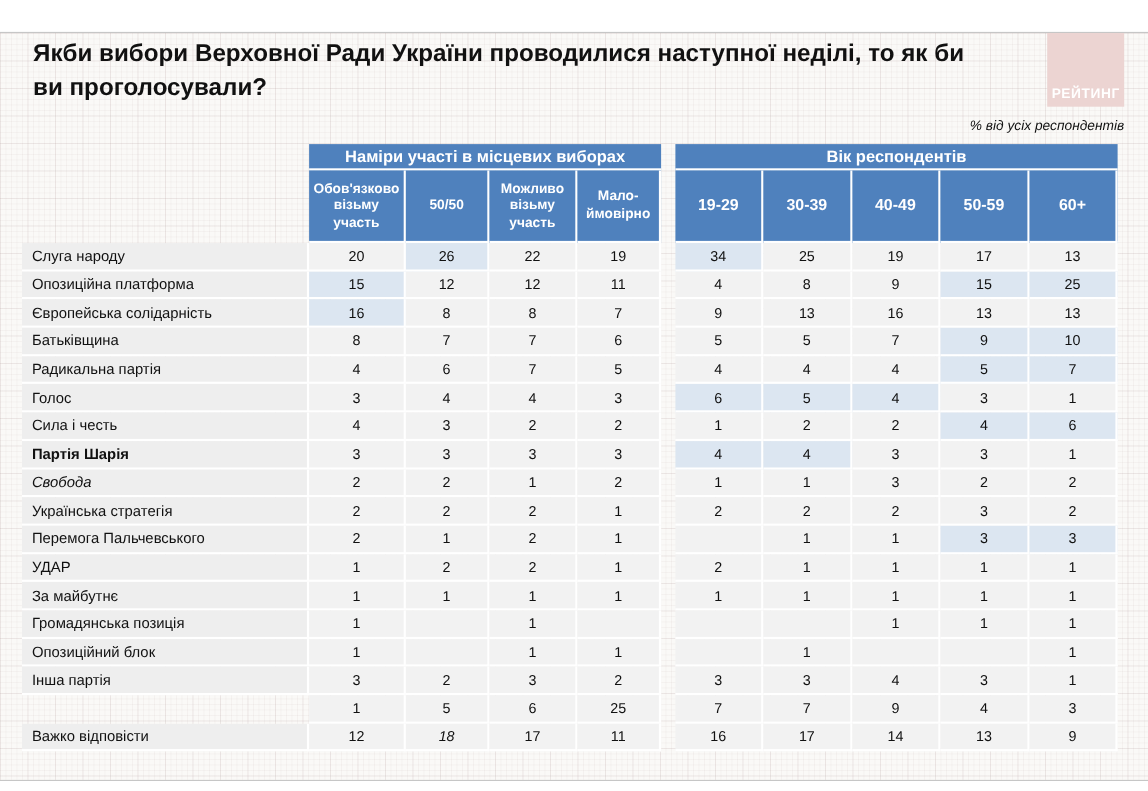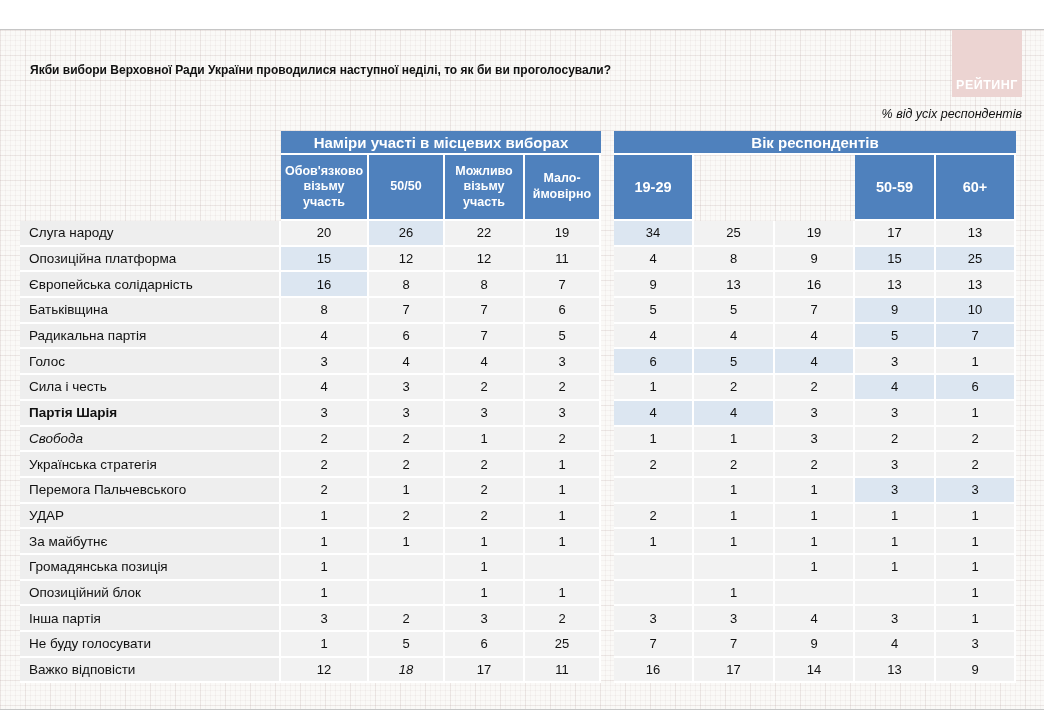--- a/index.html
+++ b/index.html
@@ -11,22 +11,22 @@
     background-image:
       linear-gradient(rgba(190,170,170,0.10) 1px, transparent 1px),
       linear-gradient(90deg, rgba(190,170,170,0.10) 1px, transparent 1px),
       linear-gradient(rgba(185,165,165,0.16) 1px, transparent 1px),
       linear-gradient(90deg, rgba(185,165,165,0.16) 1px, transparent 1px);
     background-size: 5px 5px, 5px 5px, 25px 25px, 25px 25px;
     border-top: 1px solid #c6c6c6;
     border-bottom: 1px solid #c6c6c6;
   }
   .title {
-    position: absolute; left: 30px; top: 55px; width: 860px;
-    font-size: 12px; font-weight: bold; color: #111; line-height: 31px;
+    position: absolute; left: 30px; top: 32px; width: 860px;
+    font-size: 22px; font-weight: bold; color: #111; line-height: 31px;
   }
   .logo {
     position: absolute; right: 22px; top: 30px; width: 70px; height: 67px;
     background: #ecd4d2; display: flex; align-items: flex-end; justify-content: center;
   }
   .logo-text {
     color: #ffffff; font-weight: bold; font-size: 12.5px; letter-spacing: 0.5px;
     padding-bottom: 5px;
   }
   .note {
@@ -78,20 +78,22 @@
 <div class="note">% від усіх респондентів</div>
 
 <div class="table">
     <div class="group-bar" style="grid-area: 1 / 7 / auto / span 5;">Вік респондентів</div>
     <div class="group-bar" style="grid-area: 1 / 2 / auto / span 4;">Наміри участі в місцевих виборах</div>
     <div class="col-header" style="grid-area: 2 / 2; text-align: center;">Обов'язково візьму участь</div>
     <div class="col-header" style="grid-area: 2 / 3;">50/50</div>
     <div class="col-header" style="grid-area: 2 / 4;">Можливо візьму участь</div>
     <div class="col-header" style="grid-area: 2 / 5;">Мало-ймовірно</div>
     <div class="col-header age" style="grid-area: 2 / 7;">19-29</div>
+    <div class="col-header age" style="grid-area: 2 / 8;">30-39</div>
+    <div class="col-header age" style="grid-area: 2 / 9;">40-49</div>
     <div class="col-header age" style="grid-area: 2 / 10;">50-59</div>
     <div class="col-header age" style="grid-area: 2 / 11;">60+</div>
     <div class="row-label" style="grid-area: 3 / 1;">Слуга народу</div>
     <div class="cell" style="grid-area: 3 / 2;">20</div>
     <div class="cell hl" style="grid-area: 3 / 3;">26</div>
     <div class="cell" style="grid-area: 3 / 4;">22</div>
     <div class="cell" style="grid-area: 3 / 5;">19</div>
     <div class="cell hl" style="grid-area: 3 / 7;">34</div>
     <div class="cell" style="grid-area: 3 / 8;">25</div>
     <div class="cell" style="grid-area: 3 / 9;">19</div>
@@ -240,21 +242,20 @@
     <div class="row-label" style="grid-area: 18 / 1;">Інша партія</div>
     <div class="cell" style="grid-area: 18 / 2;">3</div>
     <div class="cell" style="grid-area: 18 / 3;">2</div>
     <div class="cell" style="grid-area: 18 / 4;">3</div>
     <div class="cell" style="grid-area: 18 / 5;">2</div>
     <div class="cell" style="grid-area: 18 / 7;">3</div>
     <div class="cell" style="grid-area: 18 / 8;">3</div>
     <div class="cell" style="grid-area: 18 / 9;">4</div>
     <div class="cell" style="grid-area: 18 / 10;">3</div>
     <div class="cell" style="grid-area: 18 / 11;">1</div>
-    <div class="row-label" style="grid-area: 19 / 1;">Не буду голосувати</div>
     <div class="cell" style="grid-area: 19 / 2;">1</div>
     <div class="cell" style="grid-area: 19 / 3;">5</div>
     <div class="cell" style="grid-area: 19 / 4;">6</div>
     <div class="cell" style="grid-area: 19 / 5;">25</div>
     <div class="cell" style="grid-area: 19 / 7;">7</div>
     <div class="cell" style="grid-area: 19 / 8;">7</div>
     <div class="cell" style="grid-area: 19 / 9;">9</div>
     <div class="cell" style="grid-area: 19 / 10;">4</div>
     <div class="cell" style="grid-area: 19 / 11;">3</div>
     <div class="row-label" style="grid-area: 20 / 1;">Важко відповісти</div>

